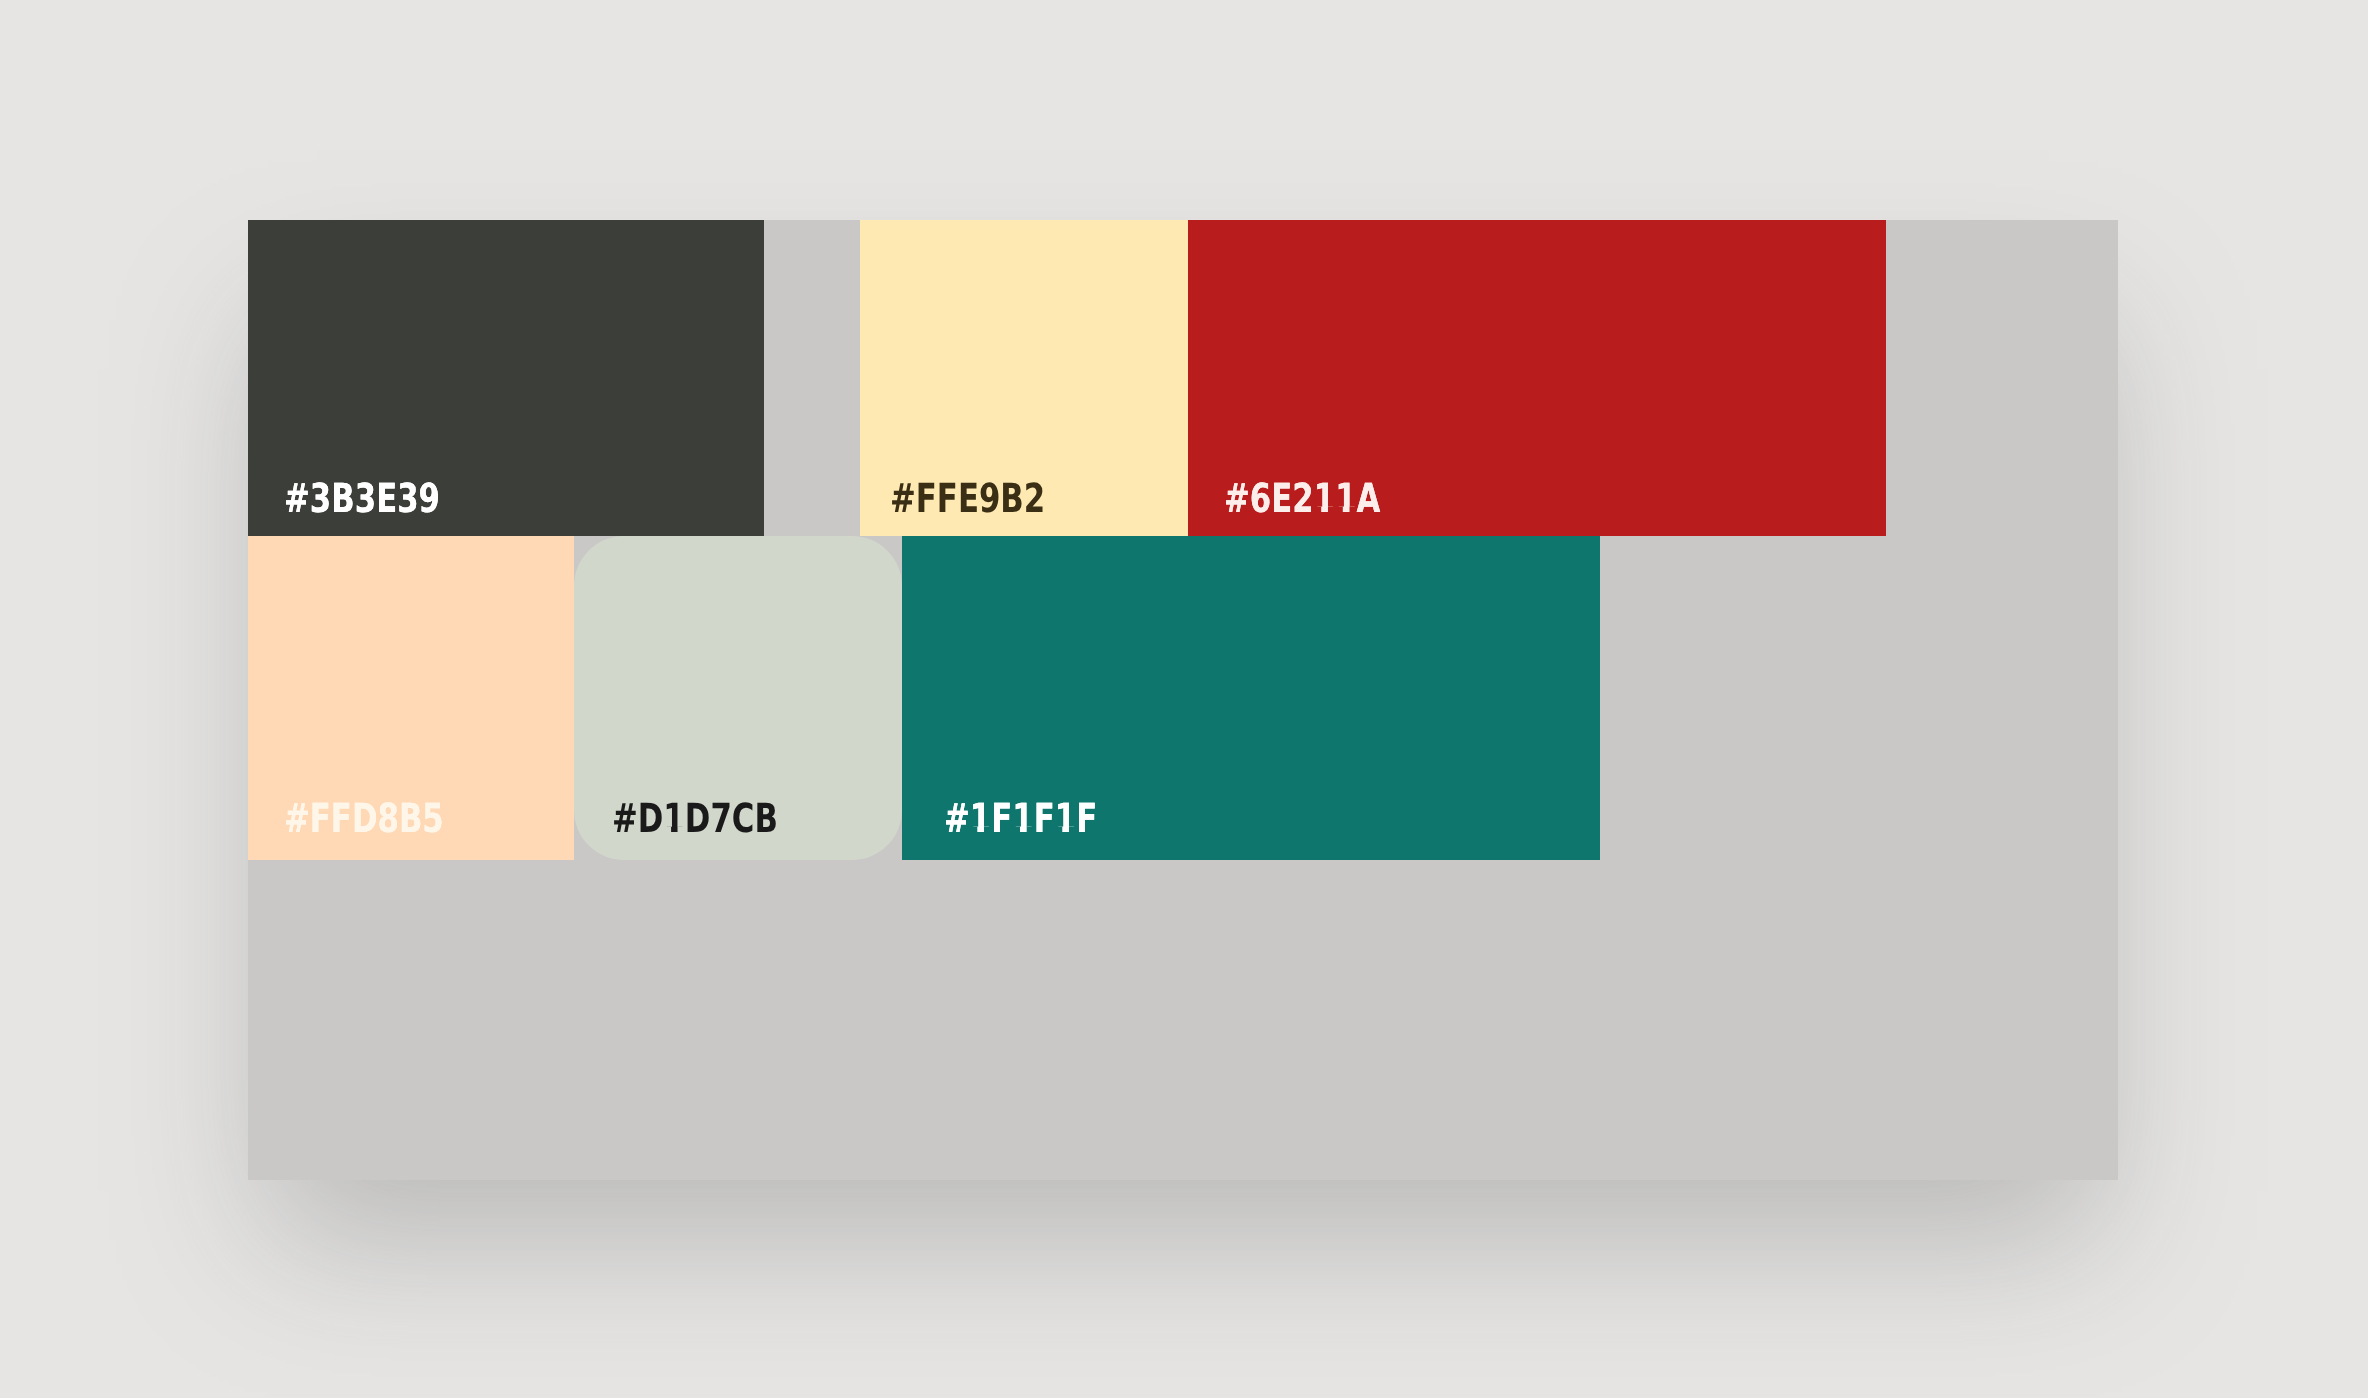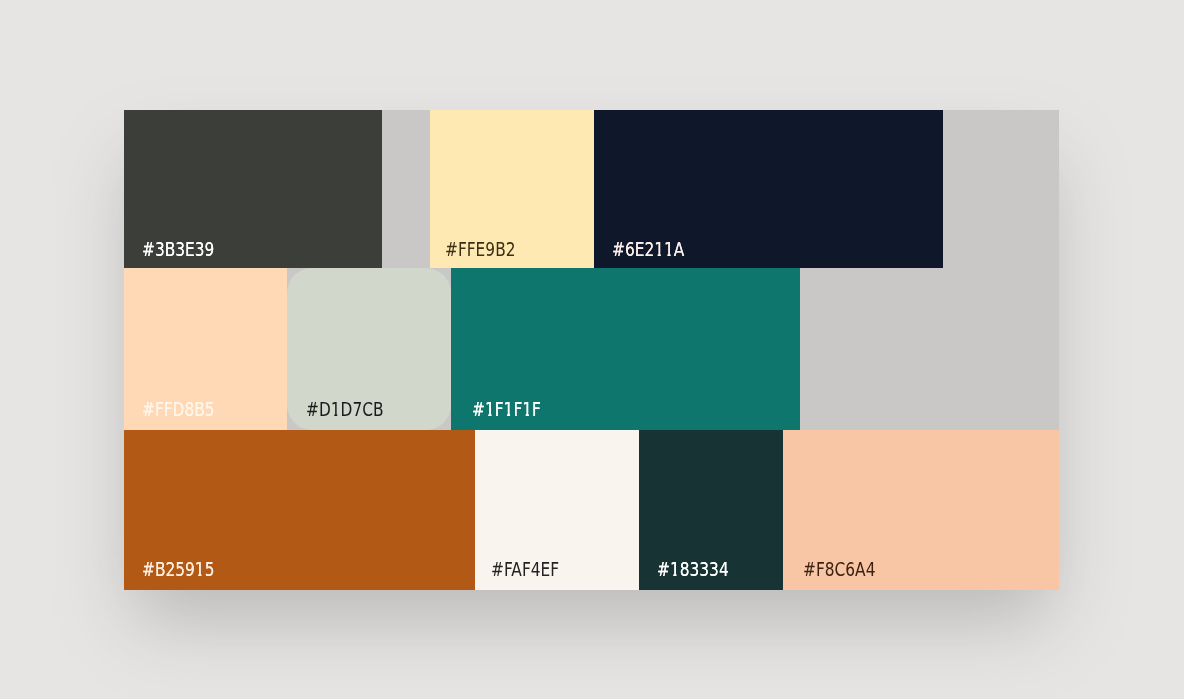--- a/index.html
+++ b/index.html
@@ -19,20 +19,21 @@
     width: 1184px;
     height: 699px;
     overflow: hidden;
   }
   .palette {
     position: absolute;
     left: 124px;
     top: 110px;
     width: 935px;
     height: 480px;
+    font-weight: bold;
   }
   .shadow {
     position: absolute;
     left: 124px;
     top: 110px;
     width: 935px;
     height: 480px;
     background: #c9c8c7;
     box-shadow: 0 40px 70px -10px rgba(120,120,118,0.40);
   }
@@ -70,43 +71,29 @@
 <div class="stage">
   <div class="shadow" style="left: 124px; top: 110px; width: 935px; height: 480px;"></div>
   <div class="palette" id="palette" style="left: 124px; top: 110px; width: 935px; height: 480px;">
       <div class="prow" style="height: 158px;">
         <div class="swatch" style="width: 258px; height: 158px; background: rgb(59, 62, 57);">
           <span class="swatch-label light-text" style="color: rgb(255, 255, 255); bottom: 9px; left: 18px;">#3B3E39</span>
         </div>
         <div class="swatch" style="width: 164px; height: 158px; background: rgb(255, 233, 178); margin-left: 48px;">
           <span class="swatch-label" style="color: rgb(58, 47, 20); bottom: 9px; left: 15px;">#FFE9B2</span>
         </div>
-        <div class="swatch" style="width: 349px; height: 158px; background: #0f172a;">
+        <div class="swatch" style="width: 349px; height: 158px; background: #b91c1c;">
           <span class="swatch-label light-text" style="color: rgb(251, 238, 235); bottom: 9px; left: 18px;">#6E2<span class="d1">1</span><span class="d1">1</span>A</span>
         </div>
       </div>
       <div class="prow" style="height: 162px; text-align: center;">
         <div class="swatch" style="width: 163px; height: 162px; background: rgb(255, 216, 181);">
           <span class="swatch-label light-text" style="color: rgb(255, 246, 234); bottom: 11px; left: 18px;">#FFD8B5</span>
         </div>
         <div class="swatch" style="width: 164px; height: 162px; background: rgb(209, 215, 203); border-radius: 25px;">
           <span class="swatch-label" style="color: rgb(26, 26, 26); bottom: 11px; left: 19px;">#D<span class="d1">1</span>D7CB</span>
         </div>
         <div class="swatch" style="width: 349px; height: 162px; background: #0f766e;">
           <span class="swatch-label light-text" style="color: rgb(255, 255, 255); bottom: 11px; left: 21px;">#<span class="d1">1</span>F<span class="d1">1</span>F<span class="d1">1</span>F</span>
         </div>
       </div>
-      <div class="prow" style="height: 160px;">
-        <div class="swatch" style="width: 351px; height: 160px; background: rgb(178, 89, 21);">
-          <span class="swatch-label light-text" style="color: rgb(253, 238, 224); bottom: 11px; left: 18px;">#B259<span class="d1">1</span>5</span>
-        </div>
-        <div class="swatch" style="width: 164px; height: 160px; background: rgb(250, 244, 239);">
-          <span class="swatch-label" style="color: rgb(35, 35, 35); bottom: 11px; left: 16px;">#FAF4EF</span>
-        </div>
-        <div class="swatch" style="width: 144px; height: 160px; background: rgb(24, 51, 52);">
-          <span class="swatch-label light-text" style="color: rgb(255, 255, 255); bottom: 11px; left: 18px;">#<span class="d1">1</span>83334</span>
-        </div>
-        <div class="swatch" style="width: 276px; height: 160px; background: rgb(248, 198, 164);">
-          <span class="swatch-label" style="color: rgb(58, 33, 18); bottom: 11px; left: 20px;">#F8C6A4</span>
-        </div>
-      </div>
     </div>
 </div>
 
 </body></html>

